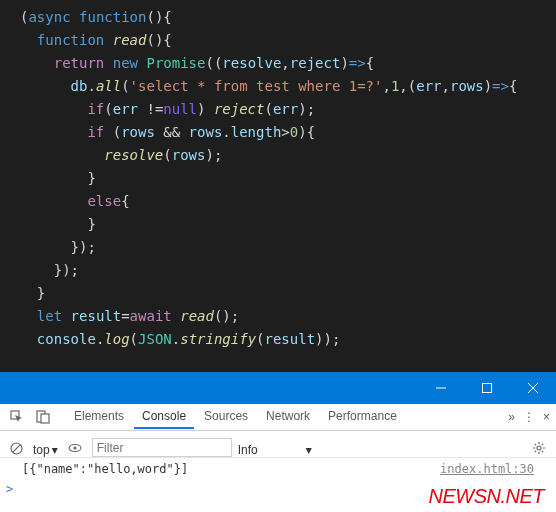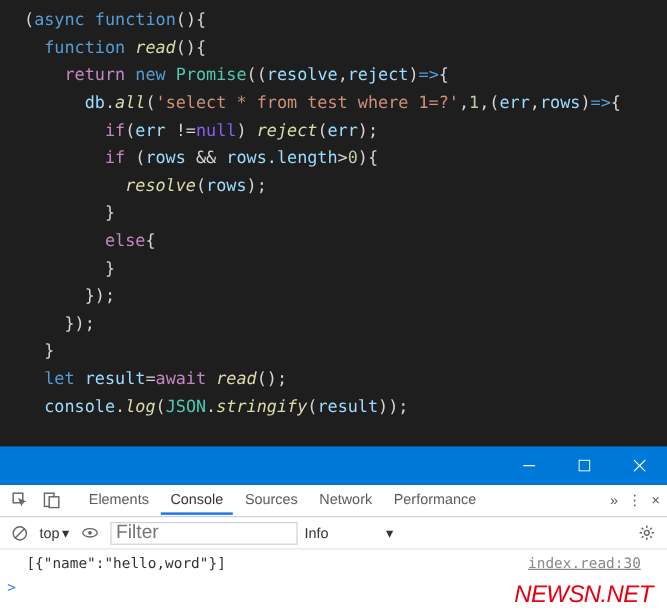--- a/index.html
+++ b/index.html
@@ -22,23 +22,23 @@
 .tb-btn { width: 46px; height: 32px; display: flex; align-items: center; justify-content: center; color: #fff; cursor: default; }
 
 .devtools { background: #fff; font-family: 'Segoe UI', Arial, sans-serif; font-size: 12px; height: 108px; }
 .dt-header { display: flex; align-items: center; height: 27px; border-bottom: 1px solid #d0d0d0; padding: 0 6px; gap: 4px; }
 .dt-icon { color: #5a5a5a; padding: 2px 4px; display: inline-flex; align-items: center; justify-content: center; }
 .dt-tabs { display: flex; gap: 2px; margin-left: 8px; flex: 1; }
 .dt-tab { padding: 4px 8px; color: #5a5a5a; cursor: default; }
 .dt-tab.active { color: #333; border-bottom: 2px solid #1a73e8; }
 .dt-right { display: flex; align-items: center; gap: 8px; color: #5a5a5a; }
 
-.dt-toolbar { display: flex; align-items: center; height: 27px; border-bottom: 1px solid #e5e5e5; padding: 0 6px; gap: 6px; }
+.dt-toolbar { display: flex; align-items: flex-end; height: 27px; border-bottom: 1px solid #e5e5e5; padding: 0 6px; gap: 6px; }
 .dt-select { color: #333; display: flex; align-items: center; gap: 2px; }
-.dt-filter { border: 1px solid #d0d0d0; padding: 1px 4px; width: 156px; height: 19px; font-size: 16px; color: #888; }
+.dt-filter { border: 1px solid #d0d0d0; padding: 1px 4px; width: 140px; height: 19px; font-size: 12px; color: #888; }
 .dt-level { color: #333; display: flex; align-items: center; gap: 48px; }
 
 .dt-console { padding: 4px 22px; font-family: Consolas, monospace; display: flex; justify-content: space-between; }
 .dt-msg { color: #333; }
 .dt-src { color: #888; text-decoration: underline; }
 .dt-prompt { color: #367cf1; padding: 2px 6px; font-family: Consolas, monospace; }
 
 .watermark { position: absolute; right: 12px; bottom: 4px; color: #e60012; font-weight: normal; font-style: italic; font-size: 20px; font-family: Arial, sans-serif; letter-spacing: -0.5px; }
 
 svg { display: block; }
@@ -134,18 +134,18 @@
     <span style="flex:1"></span>
     <span class="dt-icon">
       <svg width="14" height="14" viewBox="0 0 14 14">
           <circle cx="7" cy="7" r="2" stroke="#666" fill="none" stroke-width="1.2"></circle>
           <path d="M7 1v2M7 11v2M1 7h2M11 7h2M2.8 2.8l1.4 1.4M9.8 9.8l1.4 1.4M2.8 11.2l1.4-1.4M9.8 4.2l1.4-1.4" stroke="#666" stroke-width="1.2"></path>
         </svg>
     </span>
   </div>
   <div class="dt-console">
     <span class="dt-msg">[{"name":"hello,word"}]</span>
-    <span class="dt-src">index.read:30</span>
+    <span class="dt-src">index.html:30</span>
   </div>
   <div class="dt-prompt">&gt;</div>
 </div>
 
 <div class="watermark">NEWSN.NET</div>
 
 </body></html>

